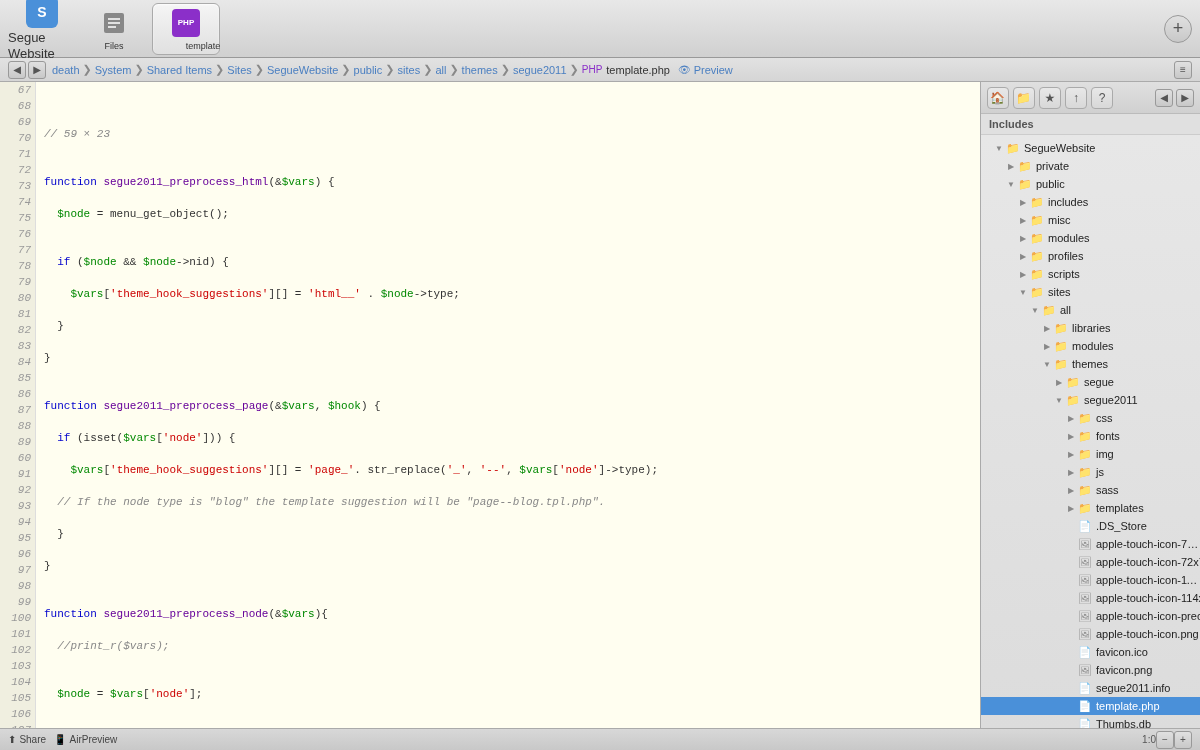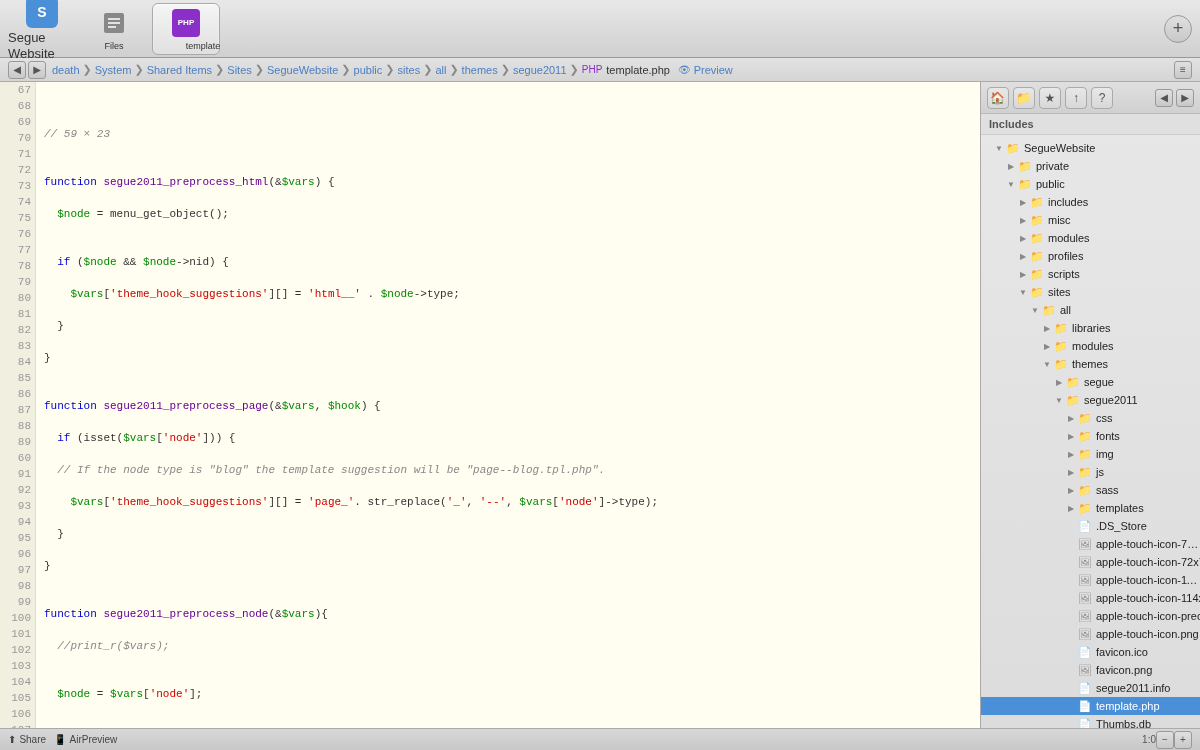--- a/index.html
+++ b/index.html
@@ -154,20 +154,21 @@
     }
     .line-numbers {
       width: 36px;
       background: #f0efe0;
       border-right: 1px solid #ddd;
       color: #999;
       text-align: right;
       padding: 0 4px;
       flex-shrink: 0;
       user-select: none;
+      font-style: italic;
     }
     .line-number {
       display: block;
       line-height: 16px;
     }
     .code-content {
       flex: 1;
       padding: 12px 8px;
       white-space: pre;
       color: #333;
@@ -414,22 +415,22 @@
 <span class="code-line"><span class="kw">function</span> <span class="fn">segue2011_preprocess_html</span>(<span class="op">&amp;</span><span class="var">$vars</span>) {</span>
 <span class="code-line">  <span class="var">$node</span> = menu_get_object();</span>
 <span class="code-line"></span>
 <span class="code-line">  <span class="kw">if</span> (<span class="var">$node</span> &amp;&amp; <span class="var">$node</span>-&gt;nid) {</span>
 <span class="code-line">    <span class="var">$vars</span>[<span class="str">'theme_hook_suggestions'</span>][] = <span class="str">'html__'</span> . <span class="var">$node</span>-&gt;type;</span>
 <span class="code-line">  }</span>
 <span class="code-line">}</span>
 <span class="code-line"></span>
 <span class="code-line"><span class="kw">function</span> <span class="fn">segue2011_preprocess_page</span>(<span class="op">&amp;</span><span class="var">$vars</span>, <span class="var">$hook</span>) {</span>
 <span class="code-line">  <span class="kw">if</span> (isset(<span class="var">$vars</span>[<span class="str">'node'</span>])) {</span>
+<span class="code-line">    <span class="var">$vars</span>[<span class="str">'theme_hook_suggestions'</span>][] = <span class="str">'page_'</span>. str_replace(<span class="str">'_'</span>, <span class="str">'--'</span>, <span class="var">$vars</span>[<span class="str">'node'</span>]-&gt;type);</span>
 <span class="code-line">  <span class="cmt">// If the node type is "blog" the template suggestion will be "page--blog.tpl.php".</span></span>
-<span class="code-line">    <span class="var">$vars</span>[<span class="str">'theme_hook_suggestions'</span>][] = <span class="str">'page_'</span>. str_replace(<span class="str">'_'</span>, <span class="str">'--'</span>, <span class="var">$vars</span>[<span class="str">'node'</span>]-&gt;type);</span>
 <span class="code-line">  }</span>
 <span class="code-line">}</span>
 <span class="code-line"></span>
 <span class="code-line"><span class="kw">function</span> <span class="fn">segue2011_preprocess_node</span>(<span class="op">&amp;</span><span class="var">$vars</span>){</span>
 <span class="code-line">  <span class="cmt">//print_r($vars);</span></span>
 <span class="code-line"></span>
 <span class="code-line">  <span class="var">$node</span> = <span class="var">$vars</span>[<span class="str">'node'</span>];</span>
 <span class="code-line"></span>
 <span class="code-line">  <span class="cmt">// (tags) Services + Technologies + Industry</span></span>
 

